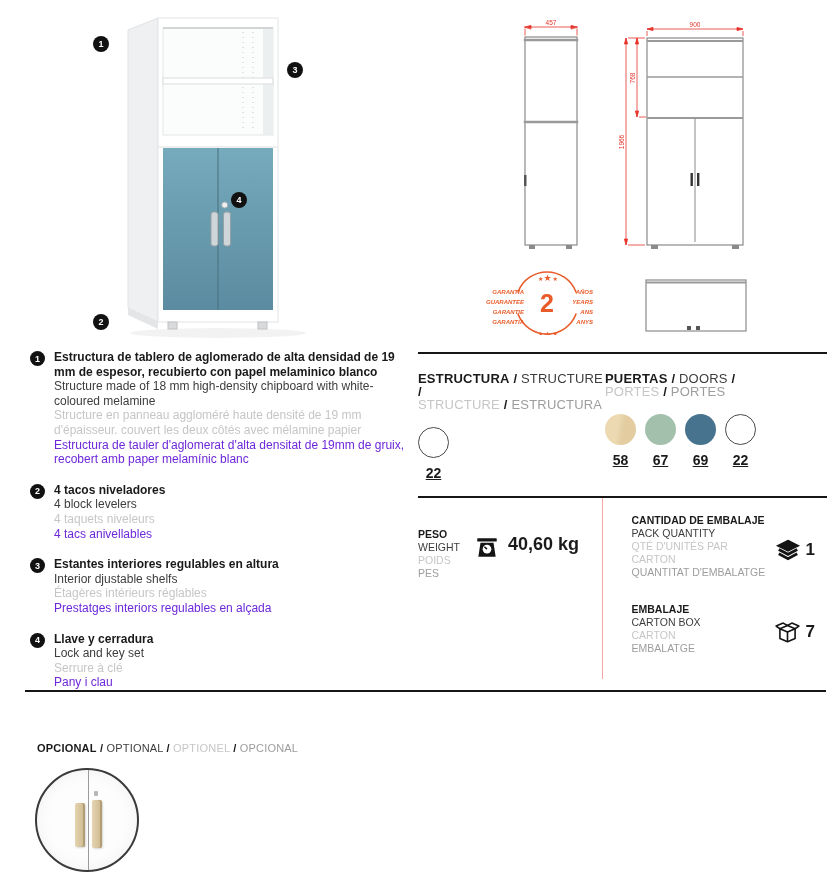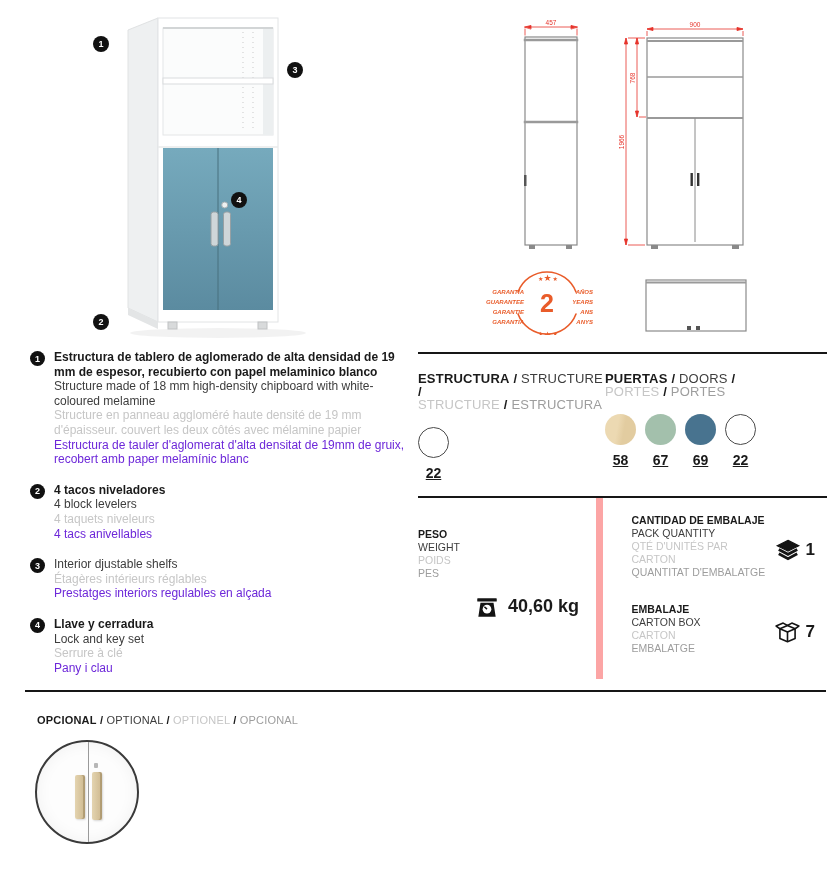--- a/index.html
+++ b/index.html
@@ -37,33 +37,33 @@
   .swcols{ display:flex; margin-top:18px;}
   .swcol-left{ width:187px;}
   .swatches{ display:flex; gap:9px; margin-top:16px;}
   .swcell{ width:31px; text-align:center;text-decoration:underline;}
   .swatch{ width:31px; height:31px; border-radius:50%;}
   .swatch.outlined{ border:1px solid #4a4a4a; background:#fff;}
   .swcode{ margin-top:7px; font-size:14px; font-weight:bold;}
   .divider2{ margin-top:15px; border-top:2px solid #161616;}
   .specgrid{ display:flex; min-height:177px;}
   .cell-weight{ width:190px; padding-top:30px; display:flex;}
-  .cell-right{ flex:1; border-left:7px solid #fca5a5; padding:16px 0 0 29px;}
+  .cell-right{ flex:1; border-left:1px solid #fca5a5; padding:16px 0 0 29px;}
   .lbl{ font-size:10.5px; line-height:13px;}
-  .wgroup{ display:flex; align-items:center; gap:8px; margin-left:14px; margin-top:6px;}
+  .wgroup{ display:flex; gap:8px; margin-left:14px; margin-top:6px;}
   .wvalue{ font-size:18px; font-weight:bold; white-space:nowrap;}
   .rrow{ display:flex; margin-bottom:24px;}
   .rrow .lbl{ width:142px;}
   .rgroup{ display:flex; align-items:center; gap:5px; margin-left:auto; margin-right:12px; margin-top:6px;}
   .rvalue{ font-size:17px; font-weight:bold;}
   .icon svg{ display:block;}
 
   
   .rule-bottom{ position:absolute; left:25px; top:690px; width:801px; border-top:2px solid #161616;}
-  .optional{ position:absolute; left:37px; top:714px;}
+  .optional{ position:absolute; left:37px; top:742px;}
   .opt-title{ font-size:11px;}
   .opt-circle{ position:relative; margin-top:13px; margin-left:-2px; width:104px; height:104px;
                border:2px solid #3a3a3a; border-radius:50%; background:#fdfdfd; overflow:hidden;
                box-shadow: inset 0 0 16px rgba(0,0,0,.05);}
   .opt-gap{ position:absolute; left:51px; top:0; width:1px; height:104px; background:#9a9a9a;}
   .opt-handle{ position:absolute; width:10px; border-radius:2px;
                background:linear-gradient(90deg,#e4d4b0,#cdb88e);
                box-shadow: inset -2px 0 0 rgba(120,100,60,.35), 1px 1px 2px rgba(0,0,0,.15);}
   .opt-key{ position:absolute; left:57px; top:21px; width:4px; height:5px; background:#b7b7b7; border-radius:1px;}
 </style>
@@ -216,20 +216,21 @@
       <div class="ftext">
         <p class="l-es">4 tacos niveladores</p>
         <p class="l-en">4 block levelers</p>
         <p class="l-fr">4 taquets niveleurs</p>
         <p class="l-ca">4 tacs anivellables</p>
       </div>
     </div>
     <div class="feature">
       <span class="fnum">3</span>
       <div class="ftext">
+        <p class="l-es">Estantes interiores regulables en altura</p>
         <p class="l-en">Interior djustable shelfs</p>
         <p class="l-fr">Étagères intérieurs réglables</p>
         <p class="l-ca">Prestatges interiors regulables en alçada</p>
       </div>
     </div>
     <div class="feature">
       <span class="fnum">4</span>
       <div class="ftext">
         <p class="l-es">Llave y cerradura</p>
         <p class="l-en">Lock and key set</p>

